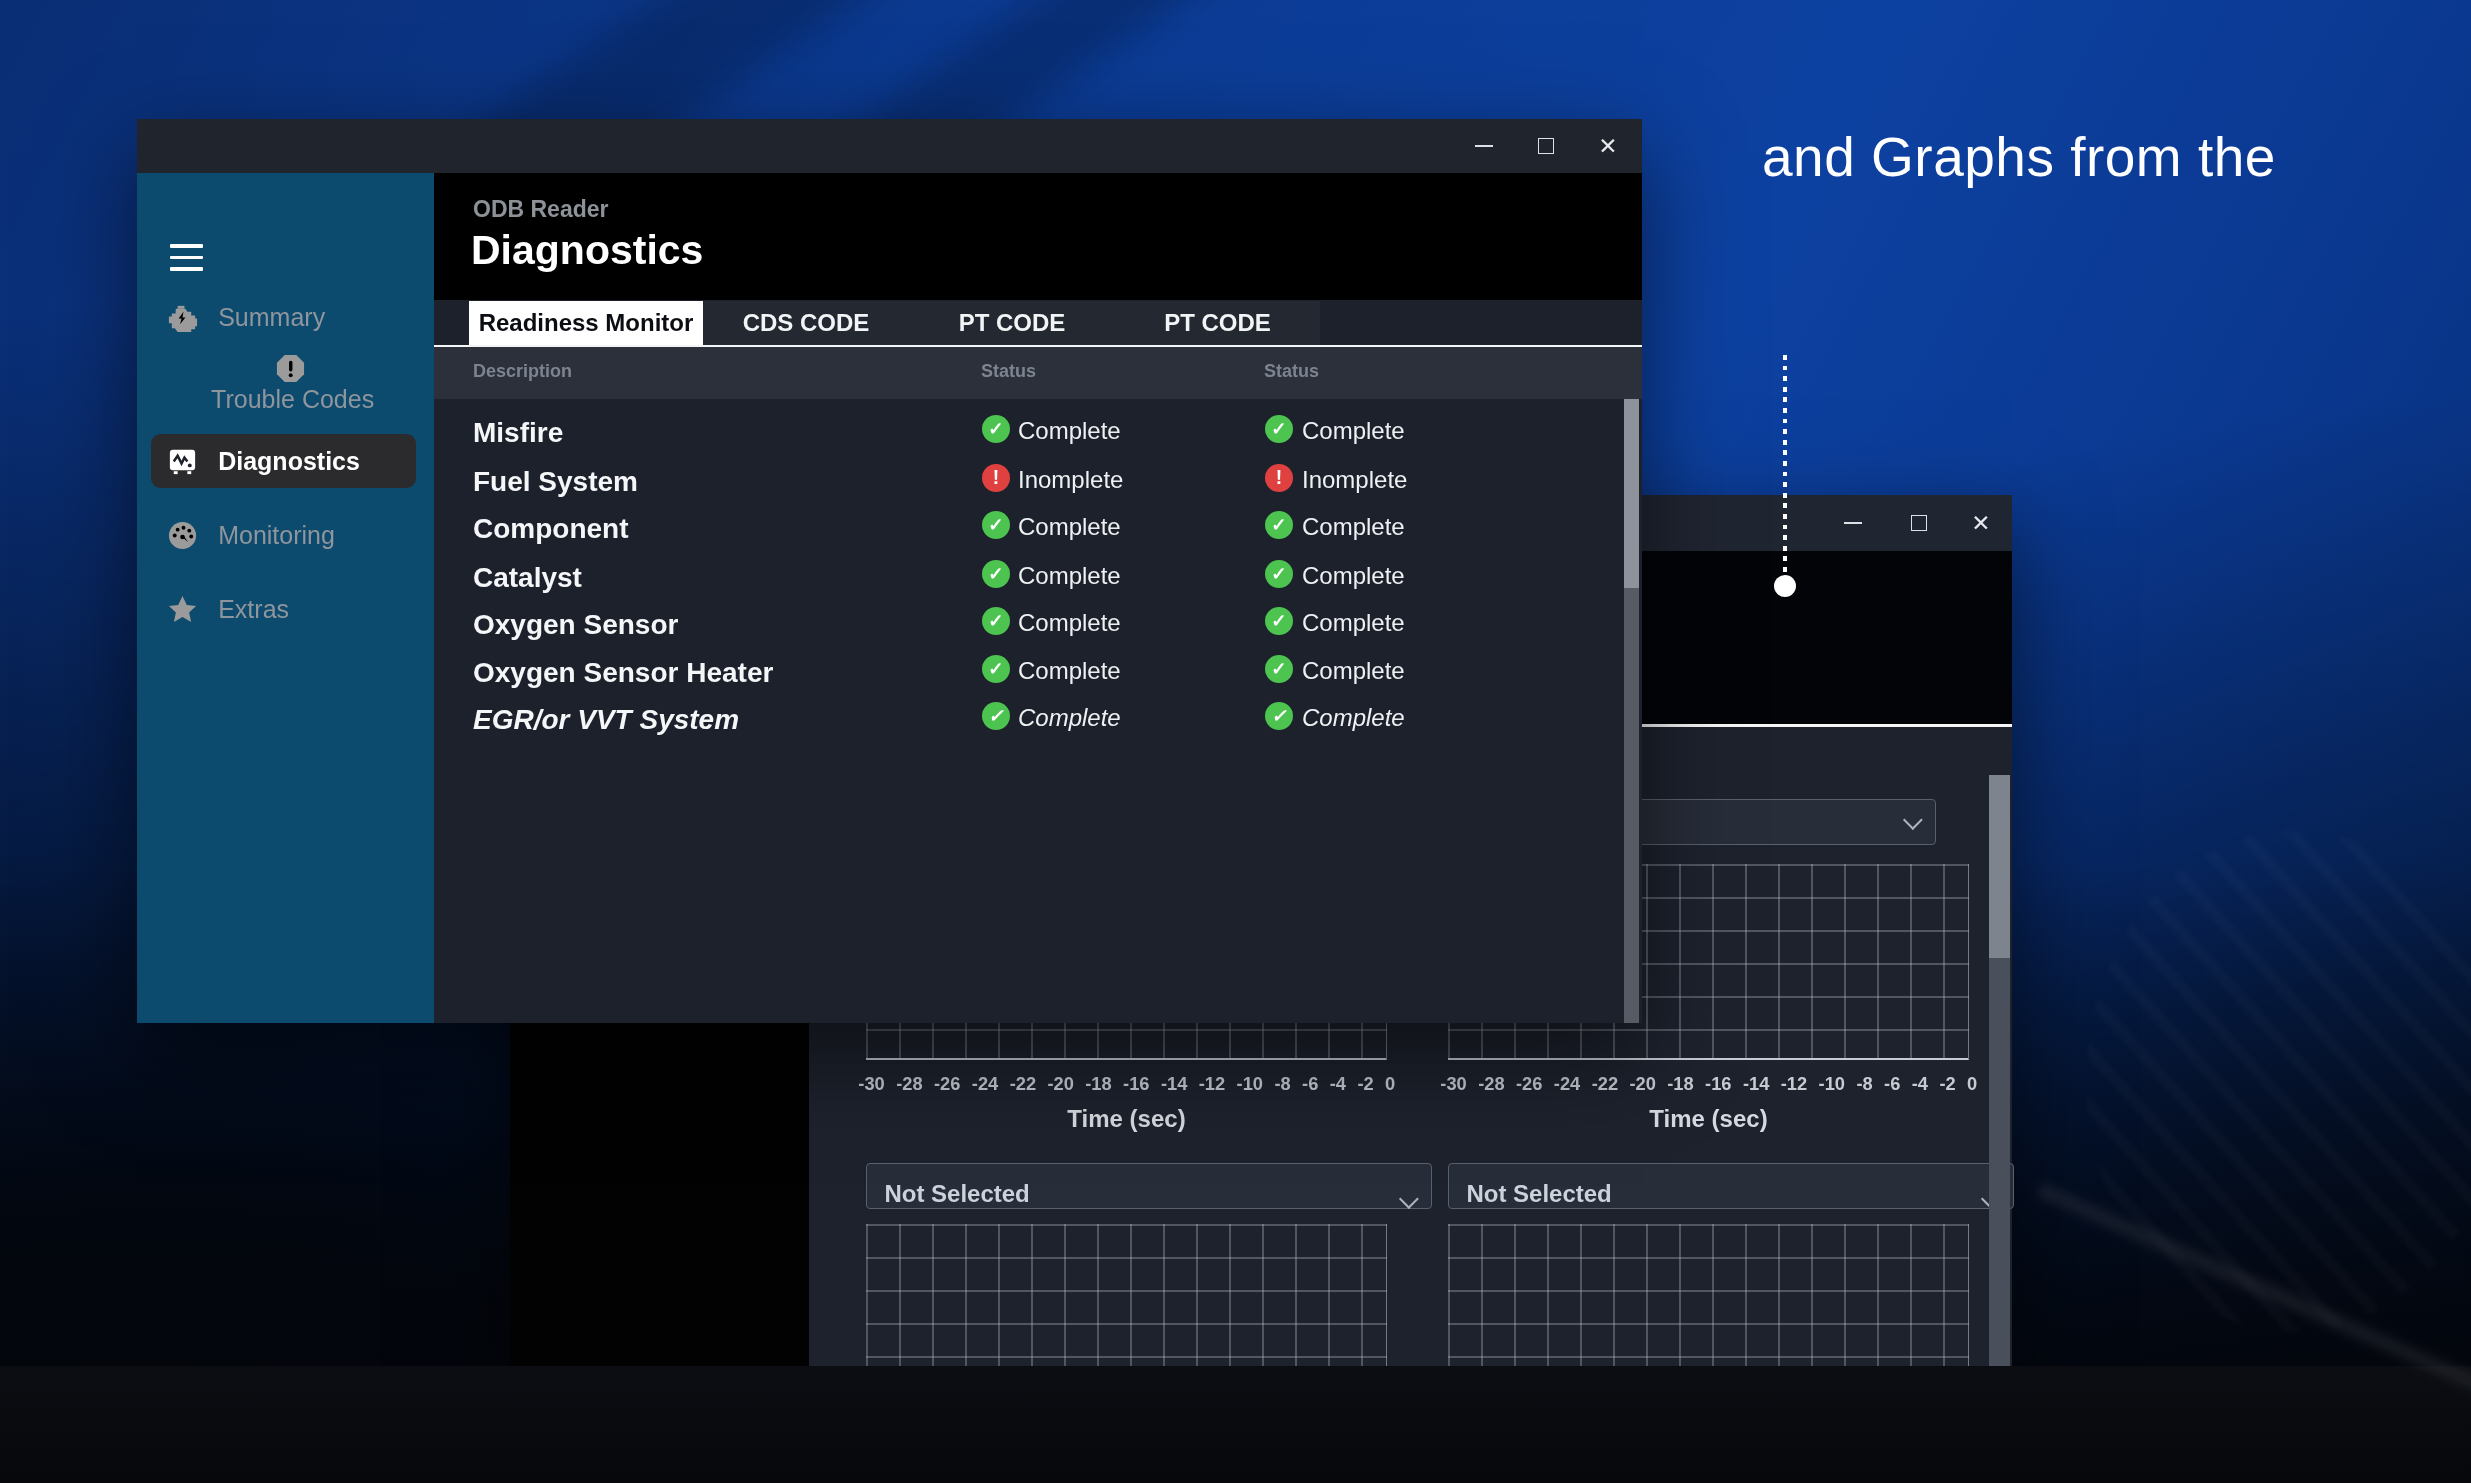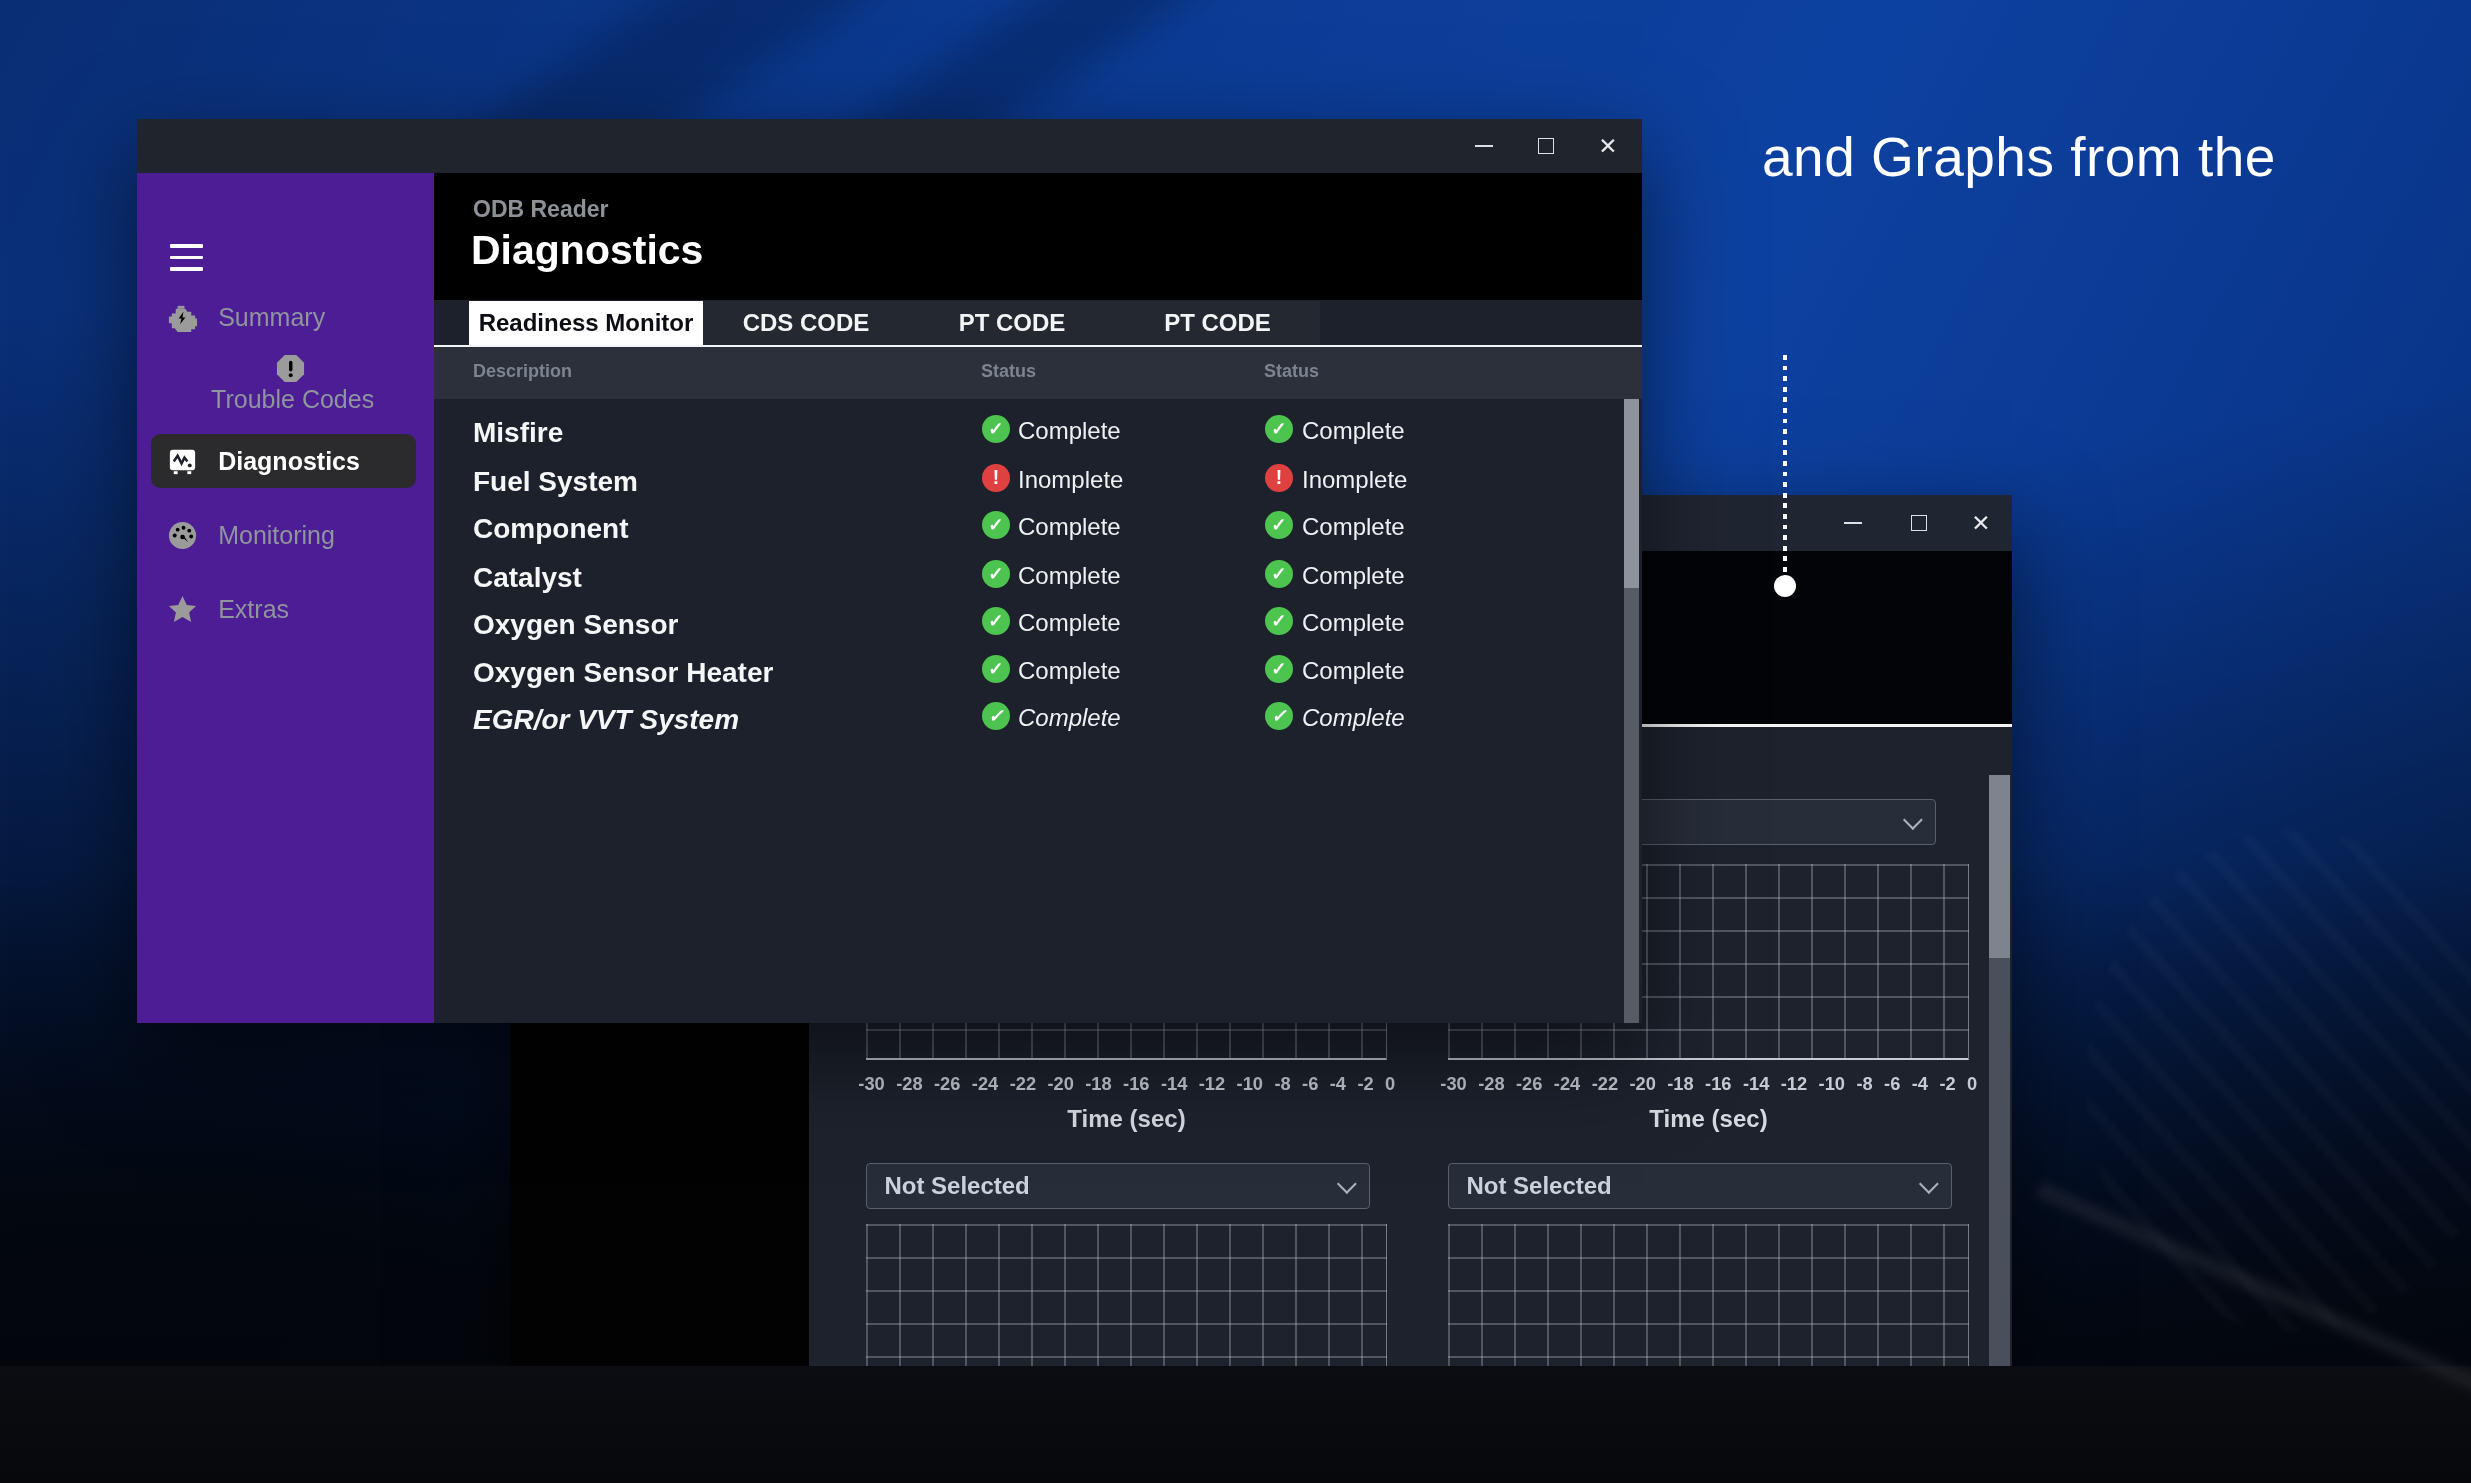--- a/index.html
+++ b/index.html
@@ -41,39 +41,39 @@
   .win2 .whiteline{position:absolute;left:299px;top:229px;width:1203px;height:2.9px;background:#f4f5f7;}
   .win2 .content2{position:absolute;left:299px;top:232px;width:1203px;height:639px;background:#1d222d;}
   .panel{position:absolute;top:232px;width:521px;height:639px;}
   .panel.left{left:356px;} .panel.right{left:938px;}
   .dd{position:absolute;height:46px;background:#272d39;border:1.9px solid #59606e;border-radius:3.9px;
       box-sizing:border-box;display:flex;align-items:center;padding:0 17.4px;cursor:pointer;}
   .dd .lbl{color:#ccd2db;font-size:24px;font-weight:bold;flex:1;}
   .chev{width:11.6px;height:11.6px;border-right:2.9px solid #aeb4be;border-bottom:2.9px solid #aeb4be;
         transform:rotate(45deg) translateY(-2.9px);}
   .dd.top{top:72px;left:0;width:488px;}
-  .dd.mid{top:436px;left:0;width:504px;}
+  .dd.mid{top:436px;left:0;width:566px;align-items:flex-end;}
   .grid{position:absolute;left:0;width:521px;box-sizing:border-box;
     background-image:
       repeating-linear-gradient(to right, rgba(185,193,207,.33) 0 1.9px, rgba(0,0,0,0) 1.9px 33px),
       repeating-linear-gradient(to bottom, rgba(185,193,207,.33) 0 1.9px, rgba(0,0,0,0) 1.9px 33px);
     border-right:1.9px solid rgba(185,193,207,.33);}
   .grid.upper{top:137px;height:196px;border-bottom:2.9px solid #c6cbd4;}
   .grid.lower{top:497px;height:142px;}
   .ticks{position:absolute;left:-7.7px;top:346px;width:537px;display:flex;justify-content:space-between;}
   .ticks span{color:#c6cbd2;font-size:18.3px;font-weight:bold;}
   .timelabel{position:absolute;left:0;top:378px;width:521px;text-align:center;
              color:#d6d9df;font-size:24px;font-weight:bold;}
   .scroll2{position:absolute;left:1479px;top:280px;width:21px;height:591px;background:#4a505b;}
   .scroll2 .thumb{position:absolute;left:0;top:0;width:21px;height:183px;background:#7e848e;}
 
   
   .win1{left:137px;top:119px;width:1505px;height:904px;background:#1c212b;}
   .win1 .titlebar{height:54px;background:#20242d;}
-  .win1 .sidebar{position:absolute;left:0;top:54px;width:297px;bottom:0;background:#4c1d95;}
+  .win1 .sidebar{position:absolute;left:0;top:54px;width:297px;bottom:0;background:#0c4a6e;}
   .hamburger{position:absolute;left:33px;top:71px;width:33px;height:27px;display:flex;
              flex-direction:column;justify-content:space-between;cursor:pointer;}
   .hamburger i{display:block;height:3.9px;background:#fff;border-radius:1px;}
   .navitem{position:absolute;left:13.5px;width:265px;height:54px;display:flex;align-items:center;cursor:pointer;}
   .navitem .nicon{width:33px;height:33px;margin-left:15.4px;flex:none;display:flex;align-items:center;justify-content:center;}
   .navitem .nlabel{margin-left:19.3px;color:#8f959d;font-size:25px;}
   .navitem.active{background:#2b2b2d;border-radius:9.7px;}
   .navitem.active .nlabel{color:#fff;font-weight:bold;}
   .win1 .blackhead{position:absolute;left:297px;top:54px;right:0;height:127px;background:#000;}
   .title-small{position:absolute;left:336px;top:77px;color:#8d9298;font-size:23px;font-weight:bold;}

